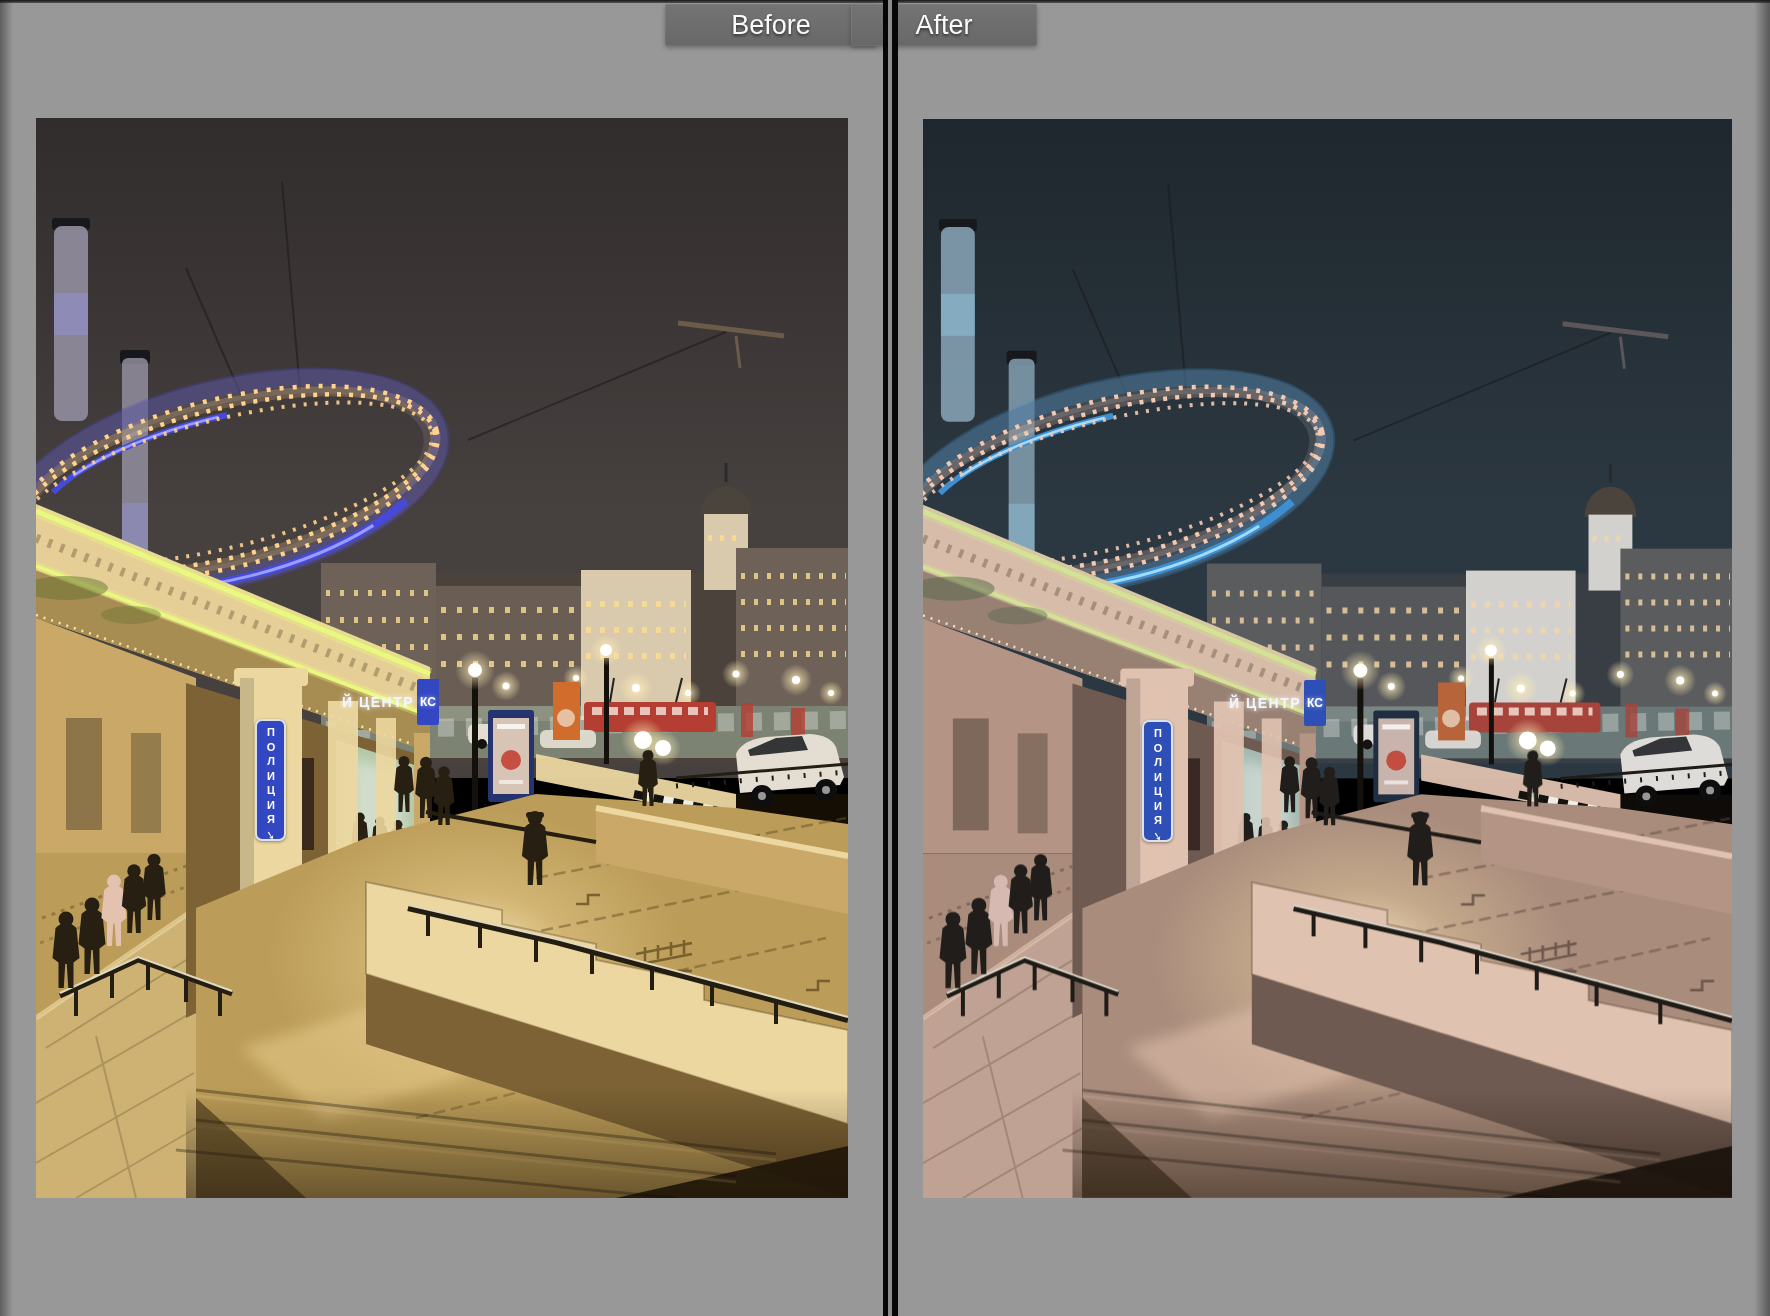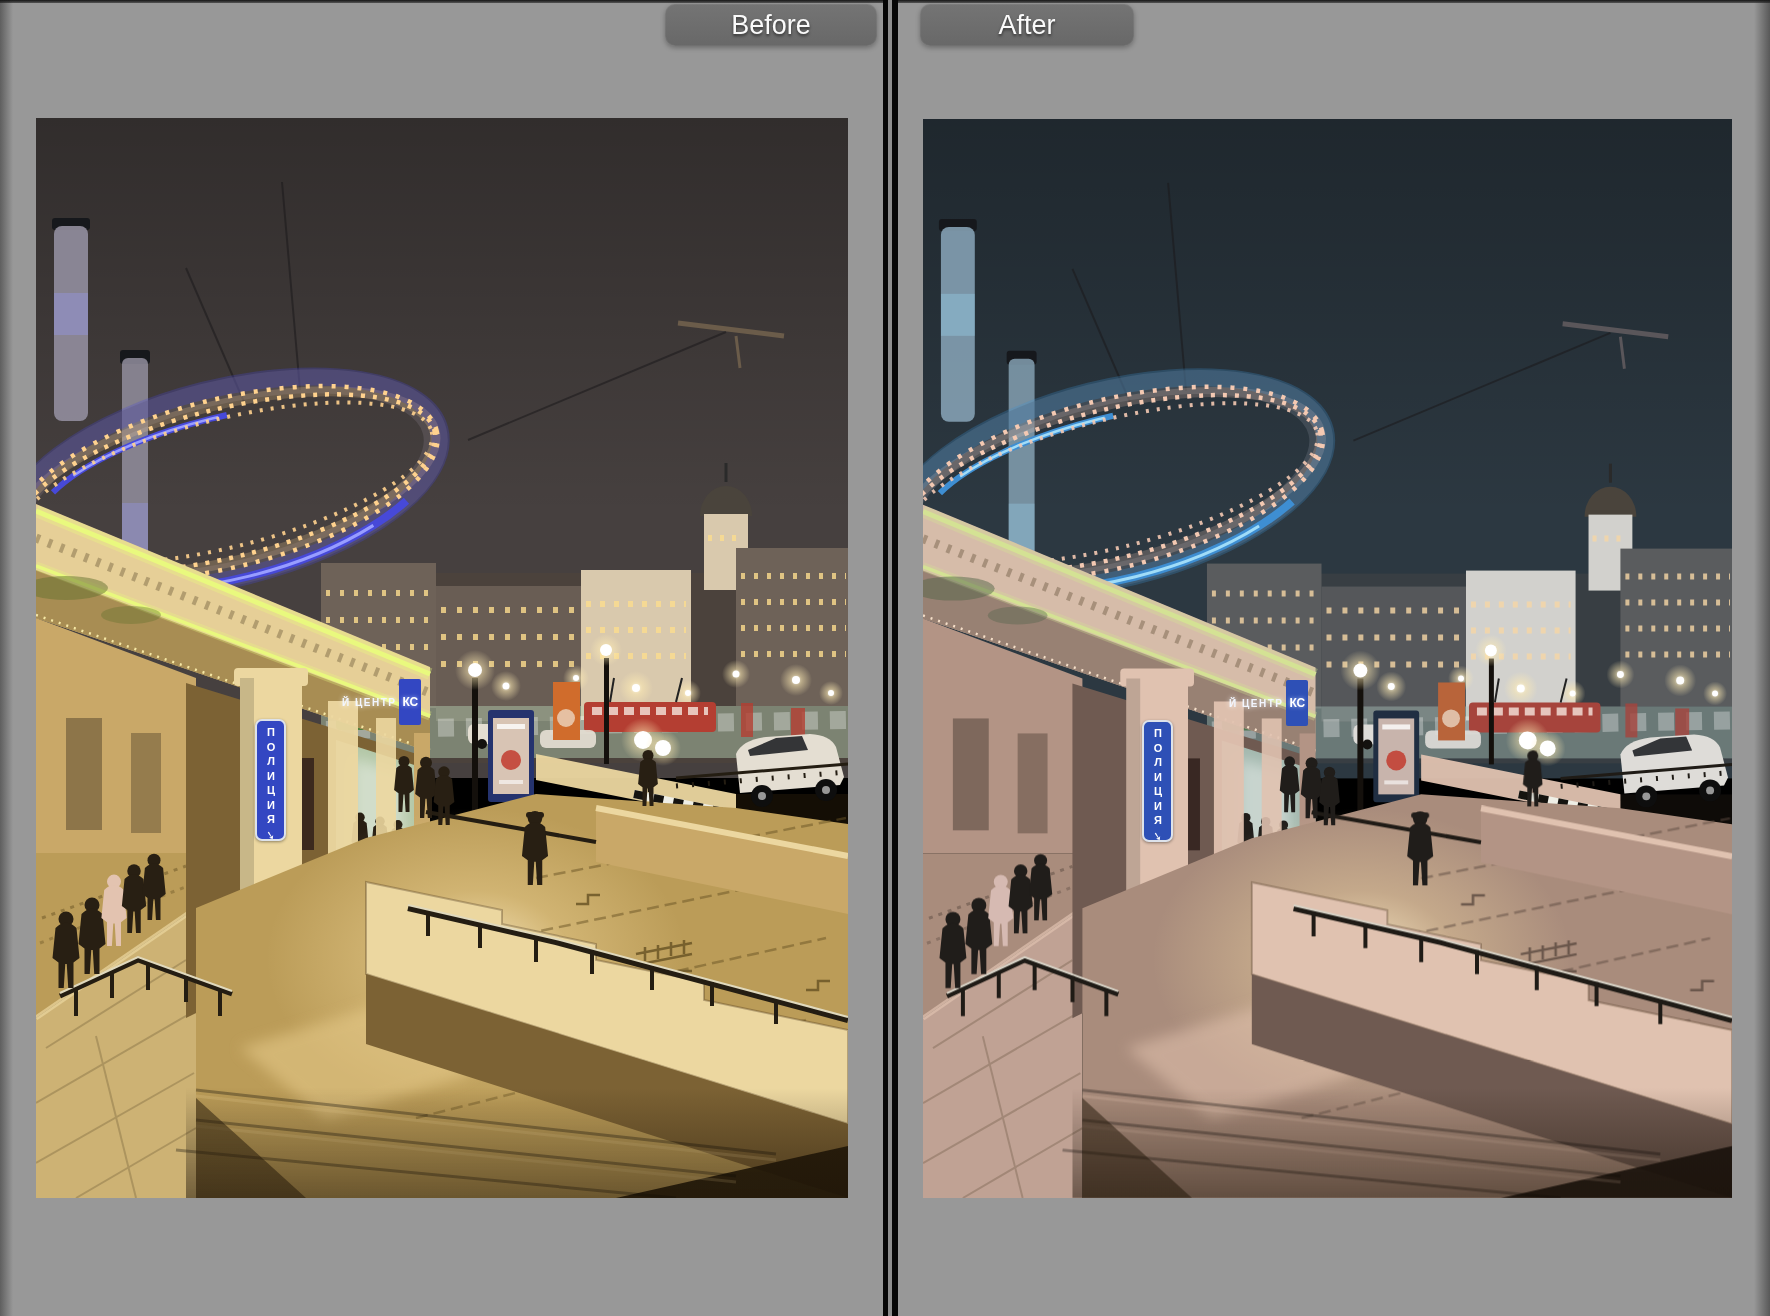--- a/index.html
+++ b/index.html
@@ -6,40 +6,40 @@
   .stage{position:relative;width:1770px;height:1316px;background:#989898;overflow:hidden;
          font-family:"Liberation Sans",sans-serif;}
   .edge-top{position:absolute;left:0;top:0;width:100%;height:3px;
             background:linear-gradient(#161616,#555);}
   .edge-left{position:absolute;left:0;top:0;bottom:0;width:13px;
              background:linear-gradient(90deg,rgba(25,25,25,.45),rgba(25,25,25,0));}
   .edge-right{position:absolute;right:0;top:0;bottom:0;width:16px;
               background:linear-gradient(270deg,rgba(25,25,25,.5),rgba(25,25,25,0));}
   .view-label{position:absolute;top:4px;height:42px;display:flex;align-items:center;justify-content:center;
               background:linear-gradient(#747474,#686868);color:#fafafa;font-size:27px;
-              text-shadow:0 2px 3px rgba(0,0,0,.55);border-radius:10px;
+              text-shadow:0 2px 3px rgba(0,0,0,.55);border-radius:2px;
               box-shadow:inset 0 0 0 1px rgba(255,255,255,.06),0 2px 5px rgba(0,0,0,.28);}
   .label-before{left:665px;width:212px;}
-  .label-after{left:920px;width:214px;}
+  .label-after{left:851px;width:186px;}
   .divider{position:absolute;left:883px;top:0;width:15px;height:100%;
            background:linear-gradient(90deg,#060606 0 5px,#8d8d8d 5px 9px,#060606 9px 15px);}
   .defs-svg{position:absolute;width:0;height:0;overflow:hidden;}
   .photo{position:absolute;overflow:hidden;background:#000;}
   .photo-before{left:36px;top:118px;width:812px;height:1080px;}
   .photo-after{left:923px;top:119px;width:809px;height:1079px;}
   .photo svg.canvas{position:absolute;left:0;top:0;width:100%;height:100%;display:block;}
   .police-sign{position:absolute;left:219px;top:601px;width:31px;height:122px;box-sizing:border-box;
                background:var(--signBlue);border:2px solid #dde2ea;border-radius:7px;
                display:flex;flex-direction:column;align-items:center;padding-top:5px;
                box-shadow:0 1px 3px rgba(0,0,0,.4);color:#fff;}
   .police-txt{writing-mode:vertical-rl;text-orientation:upright;font-size:11px;font-weight:bold;
               letter-spacing:2.5px;line-height:1;}
   .police-arr{font-size:11px;margin-top:1px;transform:rotate(12deg);}
   .mall-sign{position:absolute;left:306px;top:573px;height:22px;display:flex;align-items:center;gap:3px;}
-  .mall-txt{color:#f2f6ff;font-size:10px;font-weight:bold;letter-spacing:1.5px;
+  .mall-txt{color:#f2f6ff;font-size:14px;font-weight:bold;letter-spacing:1.5px;
             text-shadow:0 0 5px rgba(255,255,255,.9);white-space:nowrap;}
   .mall-logo{background:var(--signBlue);color:#fff;font-size:12px;font-weight:bold;
              padding:16px 3px;border-radius:2px;text-shadow:0 0 4px rgba(190,210,255,.9);}
 </style>
 </head>
 <body>
 
 <div class="stage">
 
   <div class="edge-top"></div>

